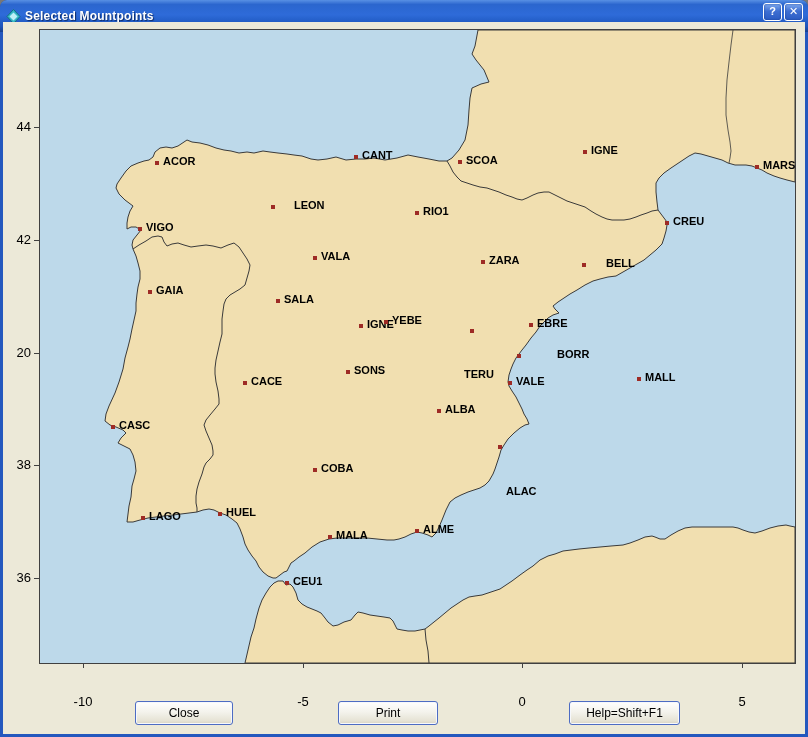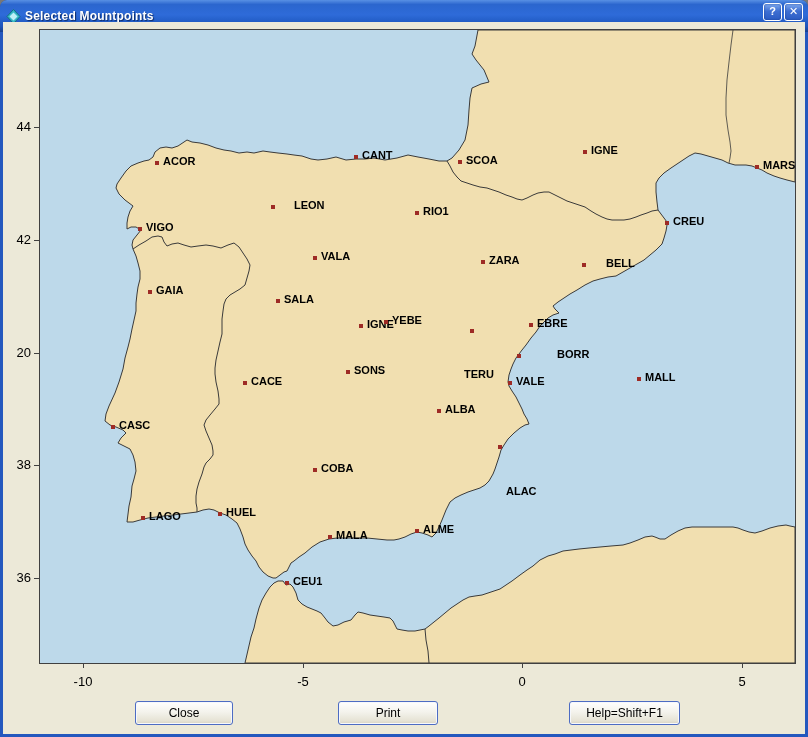--- a/index.html
+++ b/index.html
@@ -44,21 +44,21 @@
   .station-layer{position:absolute;left:0;top:0;width:755px;height:633px;}
   .station-marker{
     position:absolute;width:4px;height:4px;background:var(--marker);
   }
   .station-label{
     position:absolute;font-size:11px;font-weight:bold;color:#000;white-space:nowrap;
     font-family:"Liberation Sans","DejaVu Sans",sans-serif;
   }
   .x-tick{position:absolute;width:1px;height:4px;background:#404040;}
   .y-tick{position:absolute;width:5px;height:1px;background:#404040;}
-  .x-tick-label{position:absolute;width:50px;text-align:center;font-size:13px;color:#000;}
+  .x-tick-label{position:absolute;width:50px;text-align:center;font-size:13px;color:#000;margin-top:20px;}
   .y-tick-label{position:absolute;width:26px;text-align:right;font-size:13px;color:#000;}
   .footer{position:absolute;left:0;top:679px;width:802px;height:24px;}
   .xp-btn{
     position:absolute;top:0;height:22px;border-radius:3px;
     border:1px solid #4D6CC3;
     background:linear-gradient(180deg,#FFFFFF 0%,#F4F3EC 45%,#E6E3D5 85%,#D8D4C4 100%);
     font-family:"Liberation Sans","DejaVu Sans",sans-serif;
     font-size:12px;color:#000;cursor:default;
     box-shadow:inset 0 0 0 1px #F6F8FC;
   }

